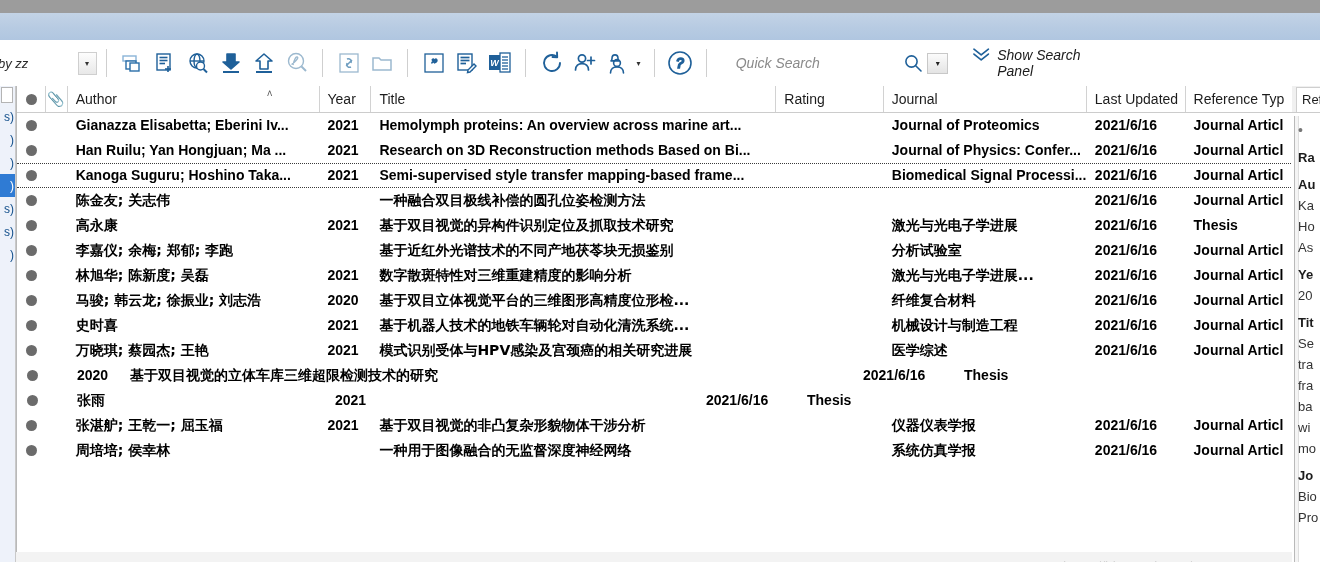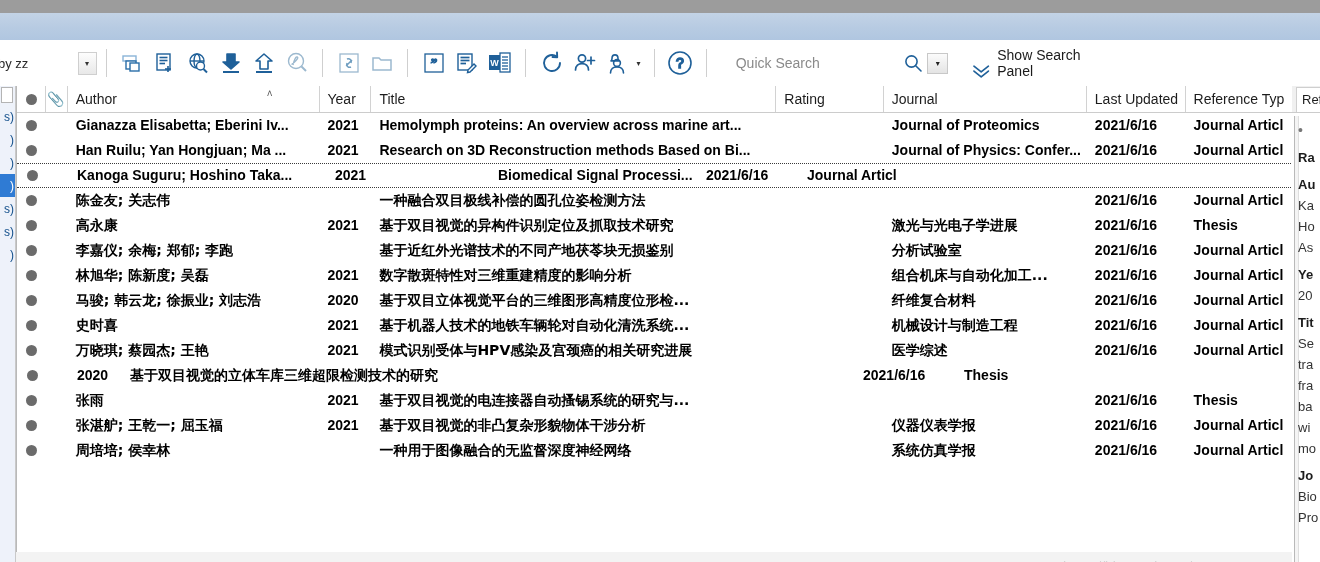--- a/index.html
+++ b/index.html
@@ -23,21 +23,21 @@
   .topblue {
     position: absolute; left:0; top:13px; width:1320px; height:27px;
     background: linear-gradient(to bottom, #c3d3e6 0%, #b7cbe2 55%, #b0c6e0 100%);
   }
 
   
   .toolbar {
     position: absolute; left:0; top:40px; width:1116px; height:46px;
     background: #ffffff;
     border-bottom: 1px solid #d7d7d7;
-    display: flex; align-items: center;
+    display: flex; align-items: center; font-style: italic;
   }
   .style-box {
     display: flex; align-items: center;
     margin-left: -8px;
     width: 108px; height: 22px;
   }
   .style-text {
     font-size: 13px; color: #2a2a2a; padding-left: 6px;
     white-space: nowrap; overflow: hidden;
     flex: 1;
@@ -67,21 +67,21 @@
     font-size: 14px; color: #8a8a8a;
     width: 170px;
   }
   .qs-icon { width: 26px; display:flex; align-items:center; justify-content:center;}
   .qs-caret {
     width:19px;height:19px;background:linear-gradient(to bottom,#fbfbfb,#e4e4e4);
     border:1px solid #c8c8c8; display:flex;align-items:center;justify-content:center;
     font-size:8px;color:#222; margin-left:2px;
   }
   .showpanel {
-    display:flex; align-items:flex-end; margin-left: 24px; gap:7px;
+    display:flex; align-items:flex-start; margin-left: 24px; gap:7px;
     font-size: 14px; color:#1b1b1b;
   }
 
   
   .leftrail {
     position: absolute; left:0; top:86px; width:15px; height:476px;
     background: #eef2fa;
     border-right: 1px solid #c9c9c9;
     overflow:hidden;
   }
@@ -427,20 +427,21 @@
           <div class="cell c-updated">2021/6/16</div>
           <div class="cell c-reftype">Journal Articl</div>
         </div>
         <div class="row focus">
           <div class="cell c-dot">
             <span class="dot"></span>
           </div>
           <div class="cell c-clip"></div>
           <div class="cell c-author">Kanoga Suguru; Hoshino Taka...</div>
           <div class="cell c-year">2021</div>
+          <div class="cell c-title">Semi-supervised style transfer mapping-based frame...</div>
           <div class="cell c-rating"></div>
           <div class="cell c-journal">Biomedical Signal Processi...</div>
           <div class="cell c-updated">2021/6/16</div>
           <div class="cell c-reftype">Journal Articl</div>
         </div>
         <div class="row">
           <div class="cell c-dot">
             <span class="dot"></span>
           </div>
           <div class="cell c-clip"></div>
@@ -480,21 +481,21 @@
         </div>
         <div class="row">
           <div class="cell c-dot">
             <span class="dot"></span>
           </div>
           <div class="cell c-clip"></div>
           <div class="cell c-author cjk">林旭华; 陈新度; 吴磊</div>
           <div class="cell c-year">2021</div>
           <div class="cell c-title cjk">数字散斑特性对三维重建精度的影响分析</div>
           <div class="cell c-rating"></div>
-          <div class="cell c-journal cjk">组合机床与自动化加工...</div>
+          <div class="cell c-journal cjk">激光与光电子学进展...</div>
           <div class="cell c-updated">2021/6/16</div>
           <div class="cell c-reftype">Journal Articl</div>
         </div>
         <div class="row">
           <div class="cell c-dot">
             <span class="dot"></span>
           </div>
           <div class="cell c-clip"></div>
           <div class="cell c-author cjk">马骏; 韩云龙; 徐振业; 刘志浩</div>
           <div class="cell c-year">2020</div>
@@ -542,21 +543,20 @@
           <div class="cell c-updated">2021/6/16</div>
           <div class="cell c-reftype">Thesis</div>
         </div>
         <div class="row">
           <div class="cell c-dot">
             <span class="dot"></span>
           </div>
           <div class="cell c-clip"></div>
           <div class="cell c-author cjk">张雨</div>
           <div class="cell c-year">2021</div>
-          <div class="cell c-title cjk">基于双目视觉的电连接器自动搔锡系统的研究与...</div>
           <div class="cell c-rating"></div>
           <div class="cell c-journal"></div>
           <div class="cell c-updated">2021/6/16</div>
           <div class="cell c-reftype">Thesis</div>
         </div>
         <div class="row">
           <div class="cell c-dot">
             <span class="dot"></span>
           </div>
           <div class="cell c-clip"></div>

